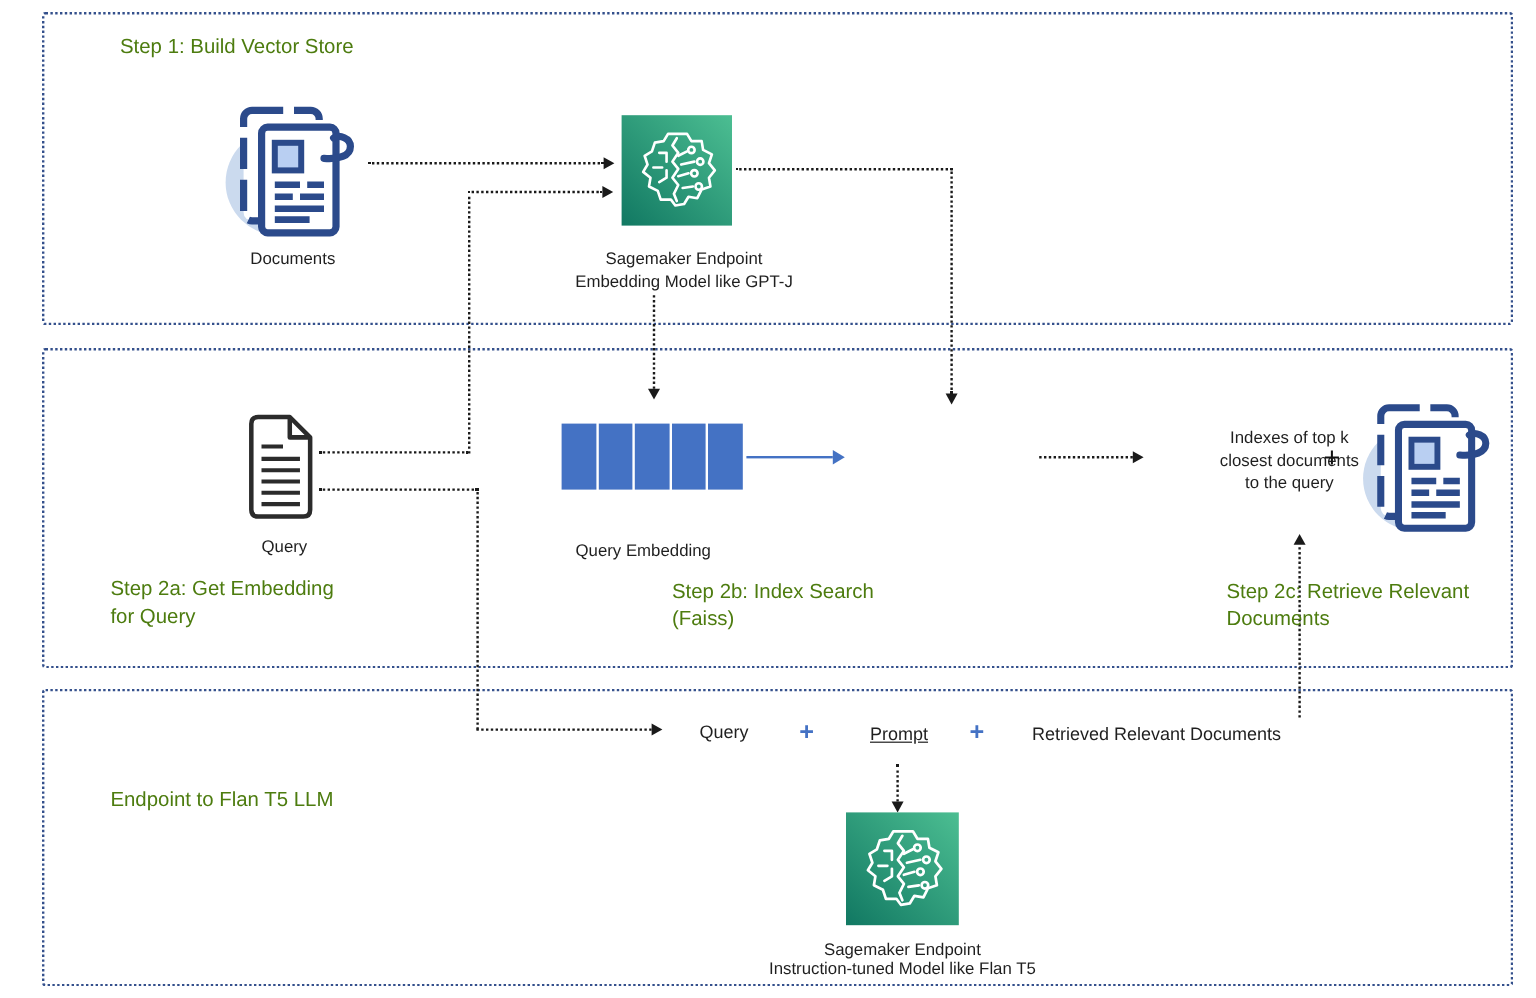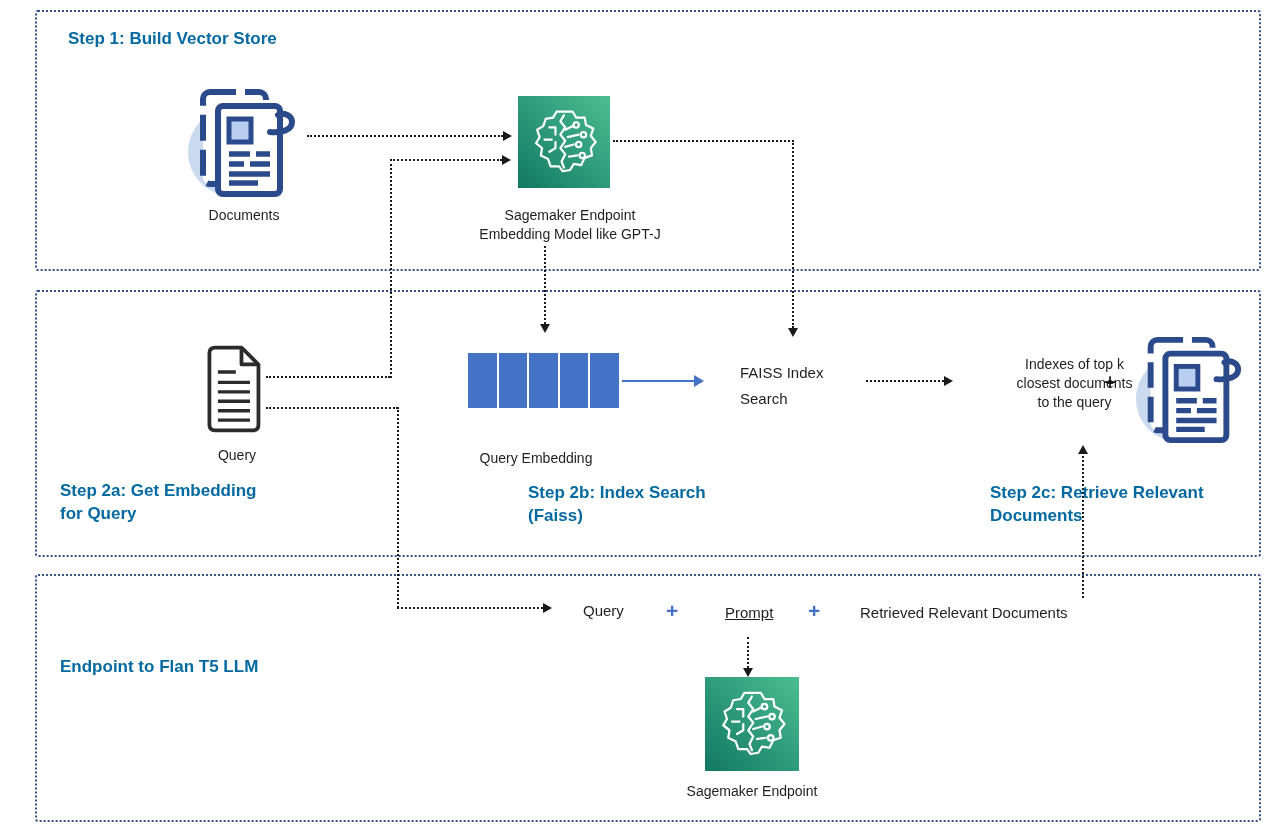--- a/index.html
+++ b/index.html
@@ -1,21 +1,21 @@
 <!DOCTYPE html>
 <html><head>
 <meta charset="utf-8">
 <style>
   html,body{margin:0;padding:0;background:#ffffff;}
   #canvas{
     position:relative;width:1280px;height:832px;overflow:hidden;
     font-family:"Liberation Sans",sans-serif;color:#1a1a1a;background:#ffffff;
   }
   .box{position:absolute;border:2px dotted #34508C;border-radius:3px;}
-  .bold-label{position:absolute;font-weight:700;font-size:17px;line-height:23px;color:#0369a1;}
+  .bold-label{position:absolute;font-weight:400;font-size:17px;line-height:23px;color:#4d7c0f;margin-left:32px;}
   .caption{position:absolute;font-size:14px;line-height:19px;color:#1f1f1f;text-align:center;}
   .plain{position:absolute;font-size:15px;color:#1f1f1f;}
   .hline{position:absolute;border-top:2px dotted #1a1a1a;height:0;}
   .vline{position:absolute;border-left:2px dotted #1a1a1a;width:0;}
   .arr-r{position:absolute;width:0;height:0;border-top:5px solid transparent;border-bottom:5px solid transparent;border-left:9px solid #1a1a1a;}
   .arr-d{position:absolute;width:0;height:0;border-left:5px solid transparent;border-right:5px solid transparent;border-top:9px solid #1a1a1a;}
   .arr-u{position:absolute;width:0;height:0;border-left:5px solid transparent;border-right:5px solid transparent;border-bottom:9px solid #1a1a1a;}
   .sm-icon{position:absolute;background:linear-gradient(45deg,#117862,#4CBE92);display:flex;align-items:center;justify-content:center;}
   .emb-row{position:absolute;display:flex;gap:2px;}
   .emb-cell{flex:1;background:#4472C4;}
@@ -118,21 +118,20 @@
   <div class="caption" style="left:456px;top:449px;width:160px;">Query Embedding</div>
 
   <div class="bold-label" style="left:528px;top:481px;">
     <div>Step 2b: Index Search</div>
     <div>(Faiss)</div>
   </div>
 
   <div class="blue-line" style="left:622px;top:380px;width:72px;"></div>
   <div class="blue-arr-r" style="left:694px;top:375px;"></div>
 
-  <div class="plain" style="left:740px;top:360px;width:96px;font-size:15px;line-height:26px;">FAISS Index Search</div>
 
   <div class="hline" style="left:866px;top:380px;width:78px;"></div>
   <div class="arr-r" style="left:944px;top:376px;"></div>
 
   <div class="caption" style="left:1012px;top:355px;width:125px;">Indexes of top k closest documents to the query</div>
 
   <div class="plus-black" style="left:1103px;top:368px;">+</div>
 
   <div class="icon-wrap" style="left:1130px;top:330px;">
     <svg width="118" height="120" viewBox="0 0 120 122">
@@ -166,15 +165,16 @@
   <div class="vline" style="left:747px;top:637px;height:31px;"></div>
   <div class="arr-d" style="left:743px;top:668px;"></div>
 
   <div class="sm-icon" style="left:705px;top:677px;width:94px;height:94px;">
     <svg width="80" height="80" viewBox="0 0 64 64">
         <use href="#brain-circuit"></use>
       </svg>
   </div>
   <div class="caption" style="left:602px;top:783px;width:300px;line-height:16px;">
     <div>Sagemaker Endpoint</div>
+    <div>Instruction-tuned Model like Flan T5</div>
   </div>
 
 </div>
 
 </body></html>

